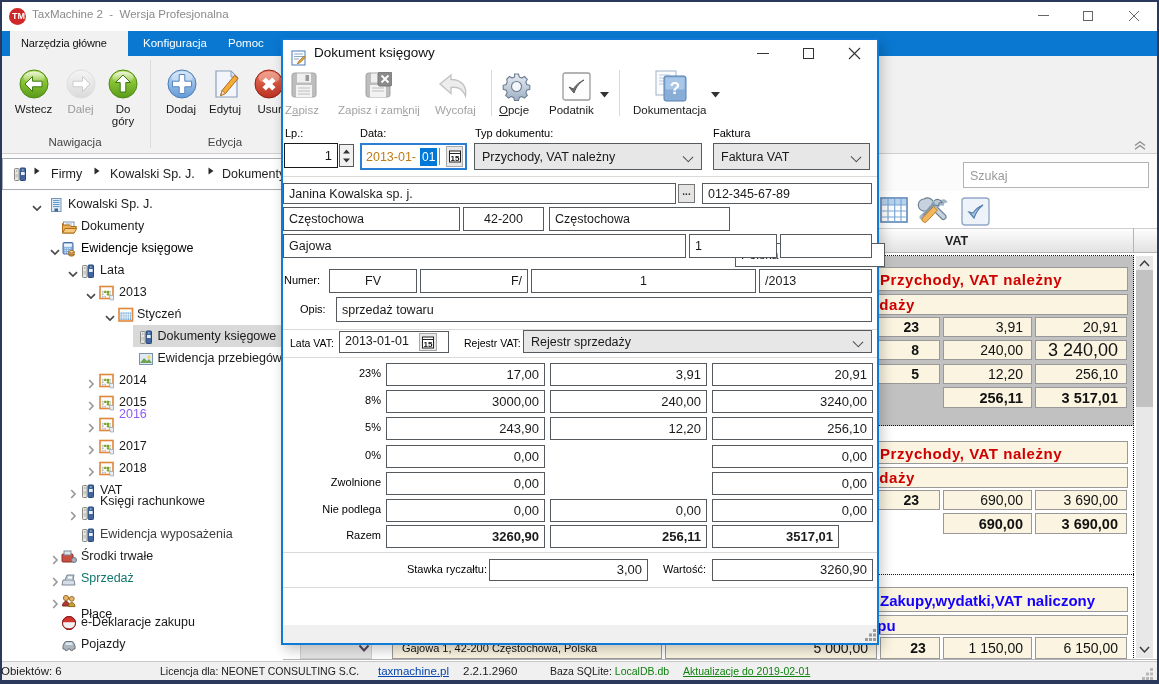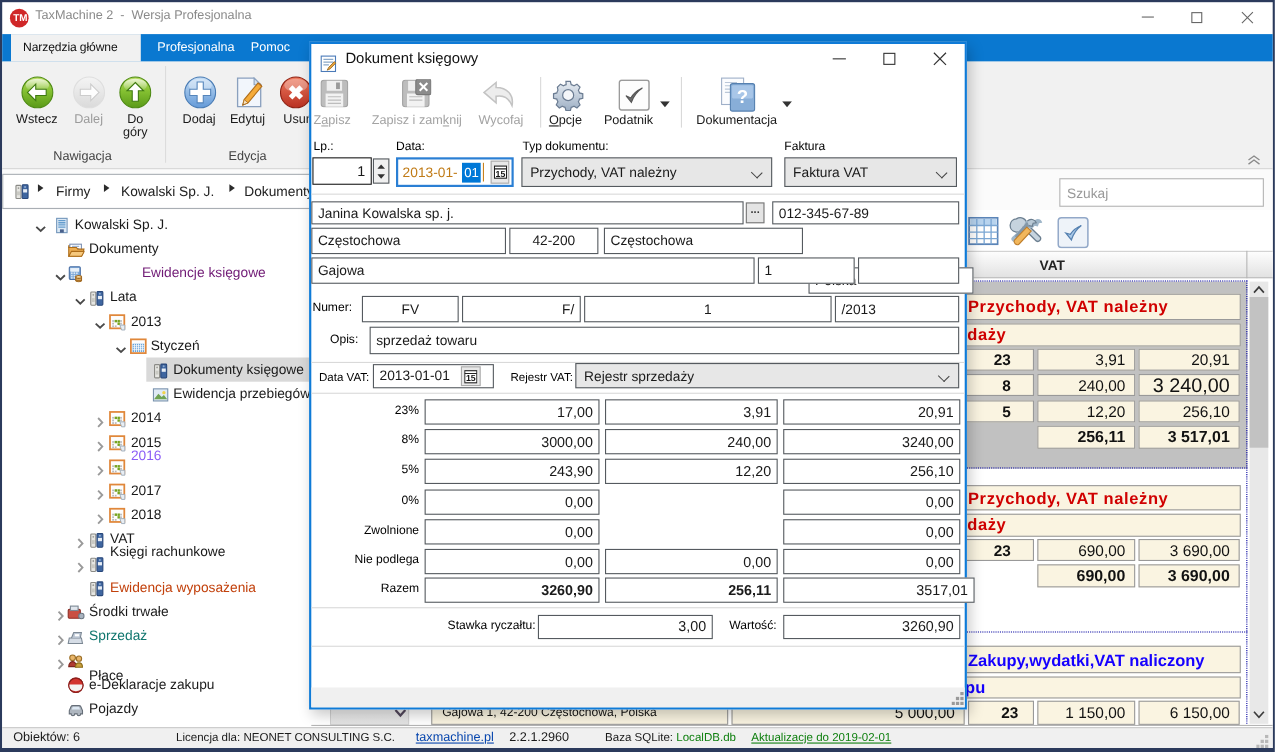--- a/index.html
+++ b/index.html
@@ -29,21 +29,21 @@
 <div class="txt" style="left:32px;top:8px;font:11.5px 'Liberation Sans',sans-serif;color:#8a8a8a;">TaxMachine 2&nbsp; - &nbsp;Wersja Profesjonalna</div>
 <div class="ab" style="left:1038px;top:15px;width:11px;height:1px;background:#666;"></div>
 <div class="ab" style="left:1083px;top:11px;width:8px;height:8px;border:1px solid #666;"></div>
 <svg class="ab" style="left:1128px;top:10px;" width="12" height="12">
     <path d="M1 1 L11 11 M11 1 L1 11" stroke="#666" stroke-width="1"></path>
   </svg>
 
 <div class="ab" style="left:2px;top:31px;width:1155px;height:25px;background:#0a78d0;"></div>
 <div class="ab" style="left:10px;top:31px;width:118px;height:25px;background:#f1f1f1;"></div>
 <div class="txt" style="left:21px;top:37px;font:11px 'Liberation Sans',sans-serif;color:#111;letter-spacing:-0.1px;">Narzędzia główne</div>
-<div class="txt" style="left:143px;top:37px;font:11.5px 'Liberation Sans',sans-serif;color:#fff;">Profesjonalna</div>
+<div class="txt" style="left:143px;top:37px;font:11.5px 'Liberation Sans',sans-serif;color:#fff;">Konfiguracja</div>
 <div class="txt" style="left:228px;top:37px;font:11.5px 'Liberation Sans',sans-serif;color:#fff;">Pomoc</div>
 
 <div class="ab" style="left:2px;top:56px;width:1155px;height:98px;background:#f1f1f1;border-bottom:1px solid #cfcfcf;box-sizing:border-box;"></div>
 <div class="ab" style="left:150px;top:60px;width:1px;height:88px;background:#dcdcdc;"></div>
 
 <div id="ribicons">
 <svg class="ab" style="left:19px;top:69px;" width="30" height="30">
       <defs>
         <linearGradient id="grn" x1="0" y1="0" x2="0" y2="1">
           <stop offset="0" stop-color="#b8dc62"></stop>
@@ -179,21 +179,21 @@
           <circle cx="6.6" cy="9.5" r=".8"></circle>
           <circle cx="8.9" cy="9.5" r=".8"></circle>
           <circle cx="4.3" cy="11.7" r=".8"></circle>
           <circle cx="6.6" cy="11.7" r=".8"></circle>
           <circle cx="8.9" cy="11.7" r=".8"></circle>
         </g>
         <ellipse cx="10.5" cy="13.8" rx="2.6" ry="1.3" fill="#e0a34e" stroke="#a06820"></ellipse>
         <rect x="7.9" y="10.8" width="5.2" height="3" fill="#edbd72" stroke="#a06820"></rect>
         <ellipse cx="10.5" cy="10.8" rx="2.6" ry="1.3" fill="#f6d79e" stroke="#a06820"></ellipse>
       </svg></div>
-    <div class="txt" style="left:81px;top:241.1px;font:12.5px 'Liberation Sans',sans-serif;color:#701a75;margin-left:48px;">Ewidencje księgowe</div>
+    <div class="txt" style="left:81px;top:241.1px;font:12.5px 'Liberation Sans',sans-serif;color:#000000;">Ewidencje księgowe</div>
     <div class="ab" style="left:65px;top:262.6px;width:16px;height:16px;">
       <svg width="10" height="10" style="position:absolute;left:3px;top:6px">
         <path d="M1 3.2 L5 7 L9 3.2" stroke="#4a4a4a" stroke-width="1.7" fill="none"></path>
       </svg>
     </div>
     <div class="ab" style="left:80px;top:262.6px;width:16px;height:16px;"><svg width="16" height="16">
         <rect x="2.5" y="2.5" width="4.6" height="12" rx="0.8" fill="#e6e6e2" stroke="#8a8a86"></rect>
         <circle cx="4.8" cy="5" r="0.8" fill="#9a9a96"></circle>
         <rect x="3.5" y="8" width="2.6" height="3.5" fill="#c9c9c3"></rect>
         <rect x="8.2" y="2" width="5.3" height="12.5" rx="0.8" fill="#3f66a0" stroke="#28477a"></rect>
@@ -400,21 +400,21 @@
       </svg></div>
     <div class="txt" style="left:100px;top:494px;font:12.5px 'Liberation Sans',sans-serif;color:#1a1a1a;">Księgi rachunkowe</div>
     <div class="ab" style="left:80px;top:526.6px;width:16px;height:16px;"><svg width="16" height="16">
         <rect x="2.5" y="2.5" width="4.6" height="12" rx="0.8" fill="#e6e6e2" stroke="#8a8a86"></rect>
         <circle cx="4.8" cy="5" r="0.8" fill="#9a9a96"></circle>
         <rect x="3.5" y="8" width="2.6" height="3.5" fill="#c9c9c3"></rect>
         <rect x="8.2" y="2" width="5.3" height="12.5" rx="0.8" fill="#3f66a0" stroke="#28477a"></rect>
         <rect x="9" y="6" width="3.7" height="3" fill="#e8eef6"></rect>
         <circle cx="10.8" cy="4" r="0.9" fill="#8fabd0"></circle>
       </svg></div>
-    <div class="txt" style="left:100px;top:527.1px;font:12.5px 'Liberation Sans',sans-serif;color:#c2410c;">Ewidencja wyposażenia</div>
+    <div class="txt" style="left:100px;top:527.1px;font:12.5px 'Liberation Sans',sans-serif;color:#404040;">Ewidencja wyposażenia</div>
     <div class="ab" style="left:46.5px;top:548.6px;width:16px;height:16px;">
       <svg width="10" height="10" style="position:absolute;left:3px;top:6px">
         <path d="M3.2 1 L7 5 L3.2 9" stroke="#9a9a9a" stroke-width="1.7" fill="none"></path>
       </svg>
     </div>
     <div class="ab" style="left:61px;top:548.6px;width:16px;height:16px;"><svg width="16" height="16">
         <rect x="1" y="5" width="11" height="8" rx="1" fill="#c94f43" stroke="#8c2f26"></rect>
         <rect x="3" y="2" width="7" height="4" fill="#e0e5ec" stroke="#7c8894"></rect>
         <circle cx="13" cy="11" r="2.5" fill="#aab4c0" stroke="#6b7682"></circle>
       </svg></div>
@@ -531,21 +531,21 @@
 <div class="ab" style="left:1136px;top:270px;width:17px;height:137px;background:#c2c2c2;"></div>
 <svg class="ab" style="left:1139px;top:259px;" width="11" height="9">
       <path d="M1 7 L5.5 2 L10 7" stroke="#3c3c3c" stroke-width="1.5" fill="none"></path>
     </svg>
 <svg class="ab" style="left:1139px;top:645px;" width="11" height="9">
       <path d="M1 2 L5.5 7 L10 2" stroke="#3c3c3c" stroke-width="1.5" fill="none"></path>
     </svg>
 </div>
 
 <div class="ab" style="left:2px;top:661px;width:1155px;height:19px;background:#f0f0f0;border-top:1px solid #c9c9c9;box-sizing:border-box;"></div>
-<div class="txt" style="left:12px;top:665px;font:11.5px 'Liberation Sans',sans-serif;color:#1a1a1a;">Obiektów: 6</div>
+<div class="txt" style="left:1px;top:665px;font:11.5px 'Liberation Sans',sans-serif;color:#1a1a1a;">Obiektów: 6</div>
 <div class="txt" style="left:160px;top:665px;font:10.5px 'Liberation Sans',sans-serif;color:#1a1a1a;">Licencja dla: NEONET CONSULTING S.C.</div>
 <div class="txt" style="left:378px;top:665px;font:11.5px 'Liberation Sans',sans-serif;color:#0645ad;text-decoration:underline;">taxmachine.pl</div>
 <div class="txt" style="left:463px;top:665px;font:11.5px 'Liberation Sans',sans-serif;color:#1a1a1a;">2.2.1.2960</div>
 <div class="txt" style="left:550px;top:665px;font:10.5px 'Liberation Sans',sans-serif;color:#1a1a1a;">Baza SQLite: <span style="color:#108010;">LocalDB.db</span></div>
 <div class="txt" style="left:683px;top:665px;font:10.5px 'Liberation Sans',sans-serif;color:#108010;text-decoration:underline;">Aktualizacje do 2019-02-01</div>
 <svg class="ab" style="left:1142px;top:668px;" width="12" height="12">
     <g fill="#b8b8b8">
       <rect x="8" y="0" width="3" height="3"></rect>
       <rect x="8" y="4.5" width="3" height="3"></rect>
       <rect x="8" y="9" width="3" height="3"></rect>
@@ -676,21 +676,21 @@
 
 <div class="dlbl" style="left:284px;top:274px;">Numer:</div>
 <div class="inp c" style="left:329px;top:269px;width:88px;height:24px;">FV</div>
 <div class="inp r" style="left:420px;top:269px;width:108px;height:24px;">F/</div>
 <div class="inp c" style="left:531px;top:269px;width:225px;height:24px;">1</div>
 <div class="inp" style="left:759px;top:269px;width:113px;height:24px;">/2013</div>
 <div class="dlbl" style="left:300px;top:303px;">Opis:</div>
 <div class="inp" style="left:336px;top:297px;width:536px;height:25px;">sprzedaż towaru</div>
 <div class="sep" style="top:329px;"></div>
 
-<div class="dlbl" style="left:290px;top:337px;font-size:10.5px;">Data VAT:</div>
+<div class="dlbl" style="left:290px;top:337px;font-size:10.5px;">Lata VAT:</div>
 <div class="ab" style="left:339px;top:331px;width:110px;height:22px;background:#fff;border:1px solid #555a5f;box-sizing:border-box;"></div>
 <div class="txt" style="left:345px;top:334px;font:12.5px 'Liberation Sans',sans-serif;color:#1a1a1a;">2013-01-01</div>
 <div class="ab" style="left:419px;top:333px;width:18px;height:18px;background:#e8e8e8;border:1px solid #aaa;box-sizing:border-box;"></div>
 <svg class="ab" style="left:422px;top:335px;" width="12" height="14">
       <rect x="0.5" y="2" width="11" height="11" fill="#fff" stroke="#222"></rect>
       <path d="M0.5 4.5 h11" stroke="#222"></path>
       <text x="6" y="11.5" text-anchor="middle" font-family="Liberation Sans" font-size="8" font-weight="bold" fill="#111">15</text>
     </svg>
 <div class="dlbl" style="left:464px;top:337px;font-size:10.5px;">Rejestr VAT:</div>
 <div class="cmb" style="left:523px;top:330px;width:349px;height:23px;">Rejestr sprzedaży</div>
@@ -715,21 +715,21 @@
       <div class="dlbl" style="left:0;top:475.7px;width:381px;text-align:right;">Zwolnione</div>
       <div class="inp r num" style="left:386px;top:471.7px;width:159px;height:23px;">0,00</div>
       <div class="inp r num" style="left:712px;top:471.7px;width:161px;height:23px;">0,00</div>
       <div class="dlbl" style="left:0;top:502.6px;width:381px;text-align:right;">Nie podlega</div>
       <div class="inp r num" style="left:386px;top:498.6px;width:159px;height:23px;">0,00</div>
       <div class="inp r num" style="left:550px;top:498.6px;width:157px;height:23px;">0,00</div>
       <div class="inp r num" style="left:712px;top:498.6px;width:161px;height:23px;">0,00</div>
       <div class="dlbl" style="left:0;top:529.4px;width:381px;text-align:right;">Razem</div>
       <div class="inp r num" style="left:386px;top:525.4px;width:159px;height:23px;font-weight:bold;">3260,90</div>
       <div class="inp r num" style="left:550px;top:525.4px;width:157px;height:23px;font-weight:bold;">256,11</div>
-      <div class="inp r num" style="left:712px;top:525.4px;width:174px;height:23px;font-weight:normal;">3517,01</div>
+      <div class="inp r num" style="left:712px;top:525.4px;width:127px;height:23px;font-weight:bold;">3517,01</div>
     </div>
 
 <div class="sep" style="top:551.5px;"></div>
 <div class="dlbl" style="left:0;top:563px;width:487px;text-align:right;">Stawka ryczałtu:</div>
 <div class="inp r num" style="left:489px;top:558.5px;width:159px;height:22px;">3,00</div>
 <div class="dlbl" style="left:663px;top:563px;">Wartość:</div>
 <div class="inp r num" style="left:712px;top:558.5px;width:161px;height:22px;">3260,90</div>
 <div class="sep" style="top:586.5px;"></div>
 
 <div class="ab" style="left:283px;top:625px;width:594px;height:18px;background:#f0f0f0;"></div>

